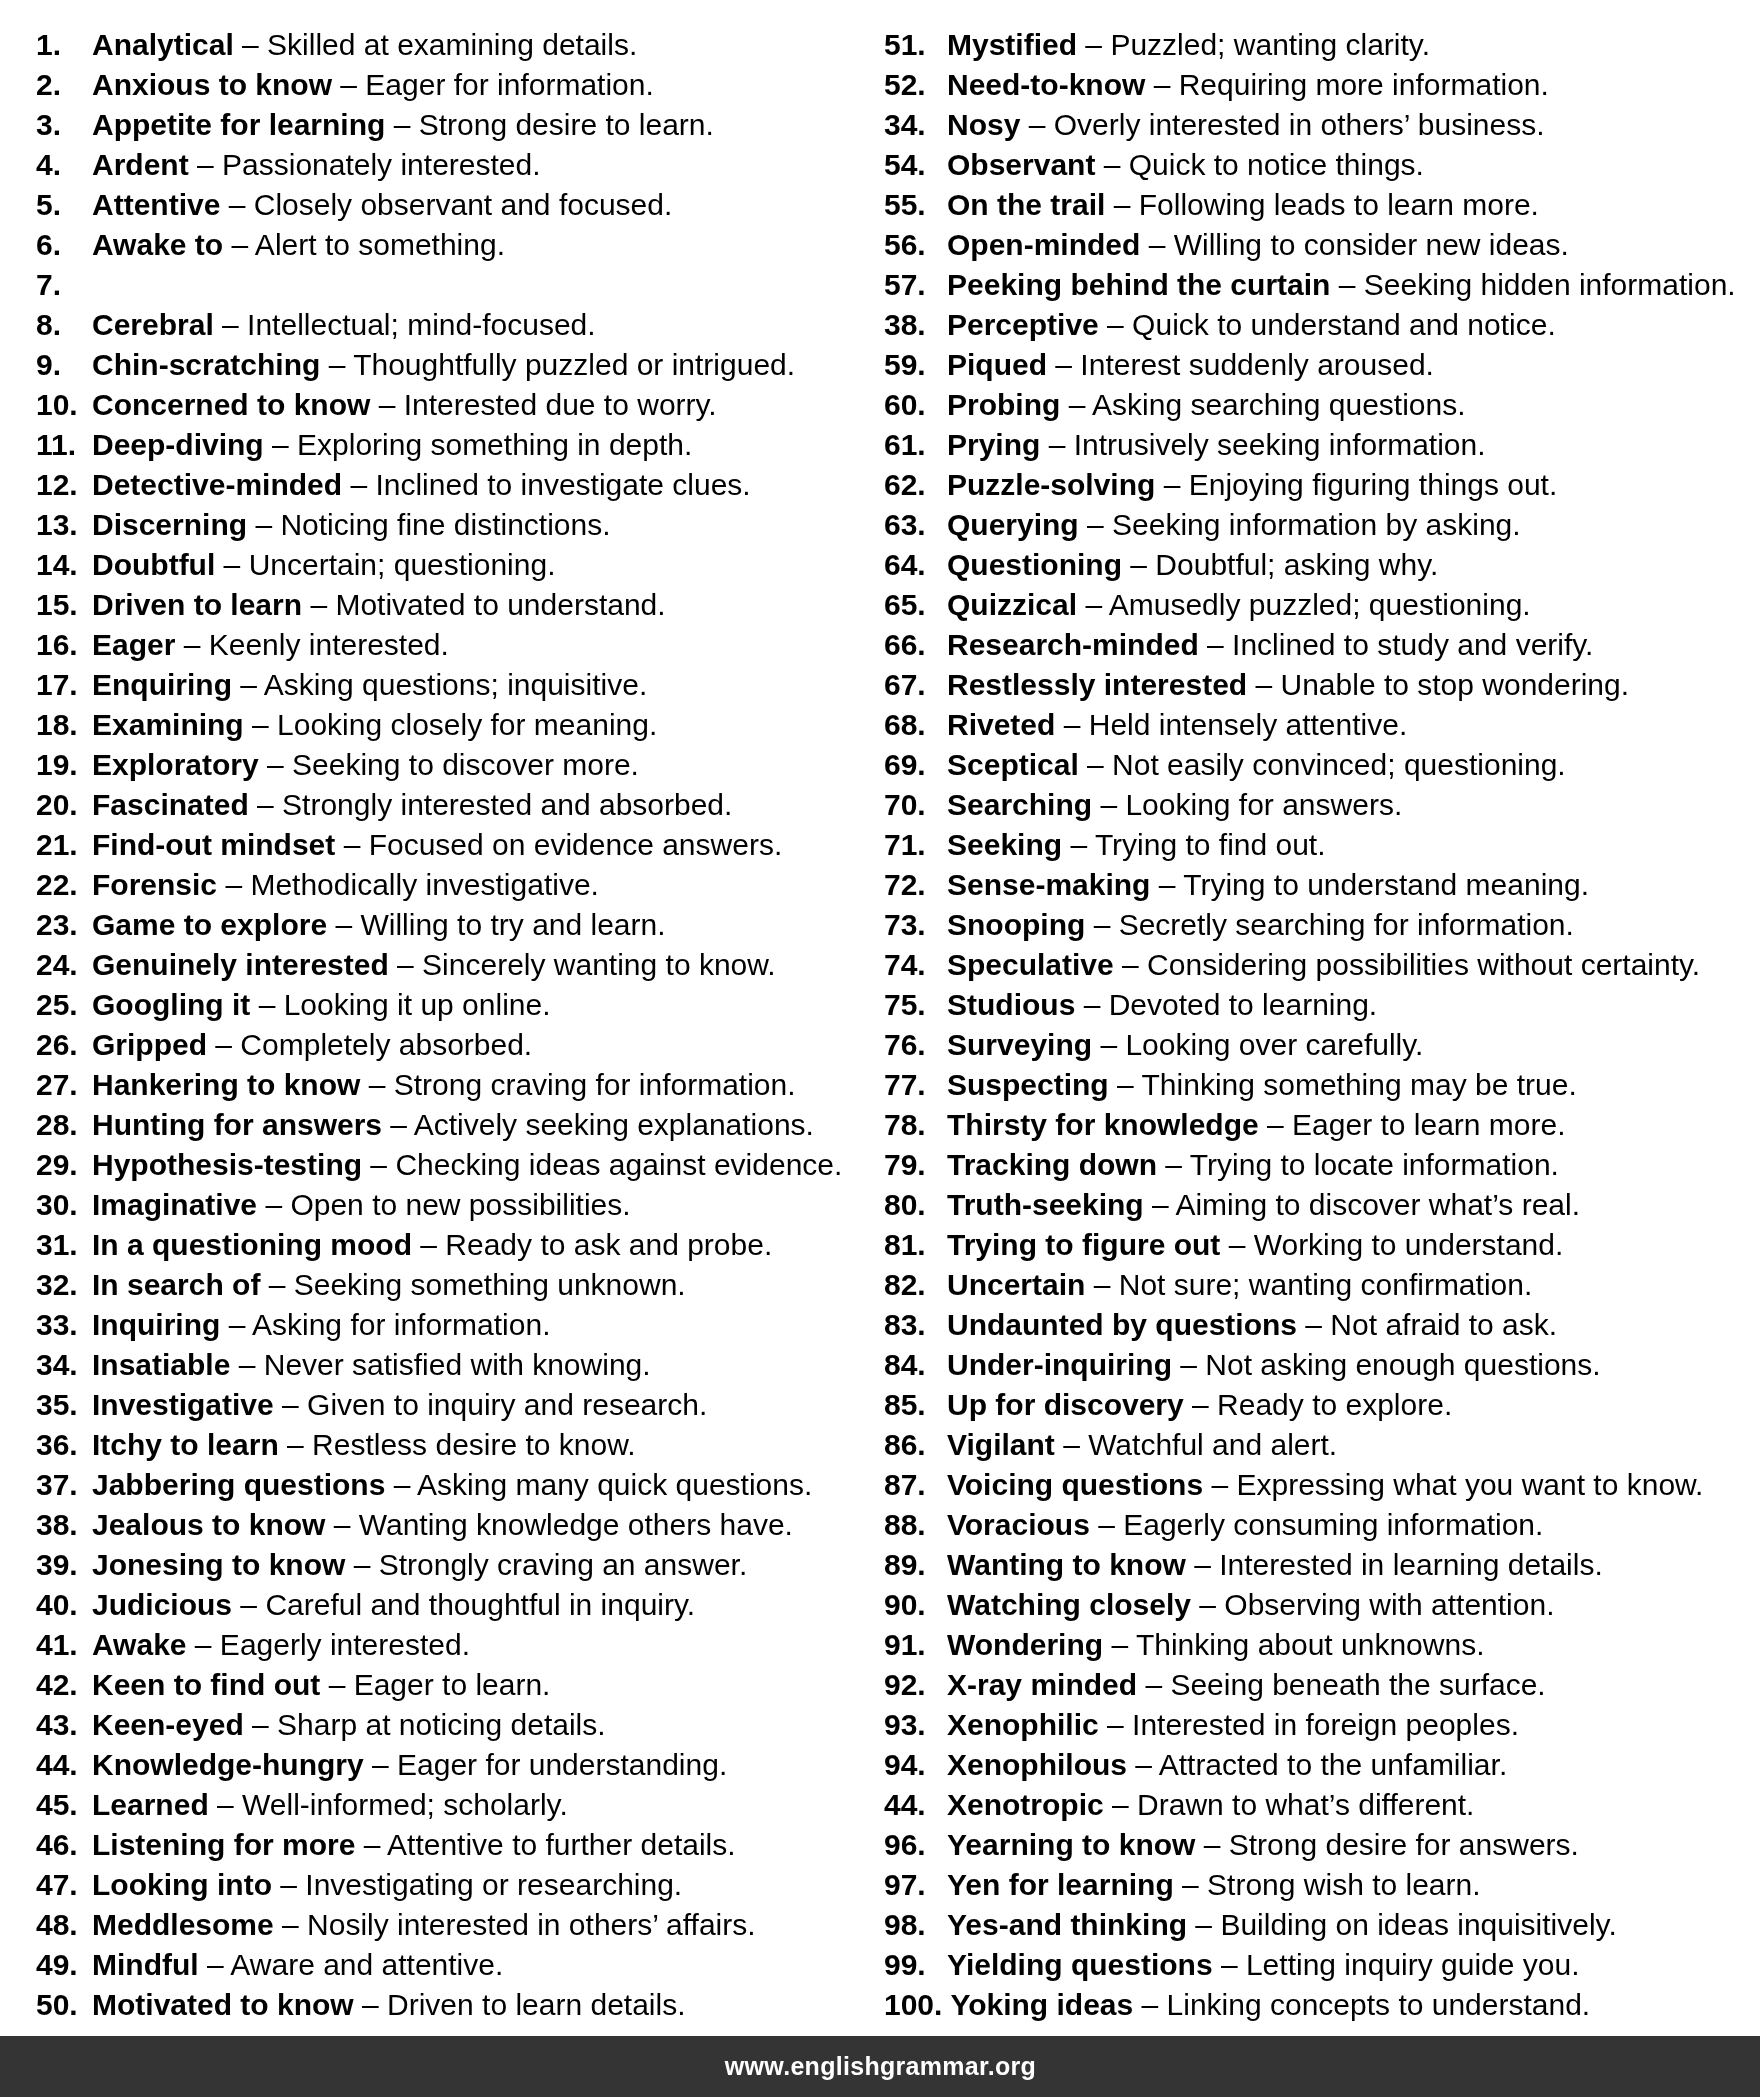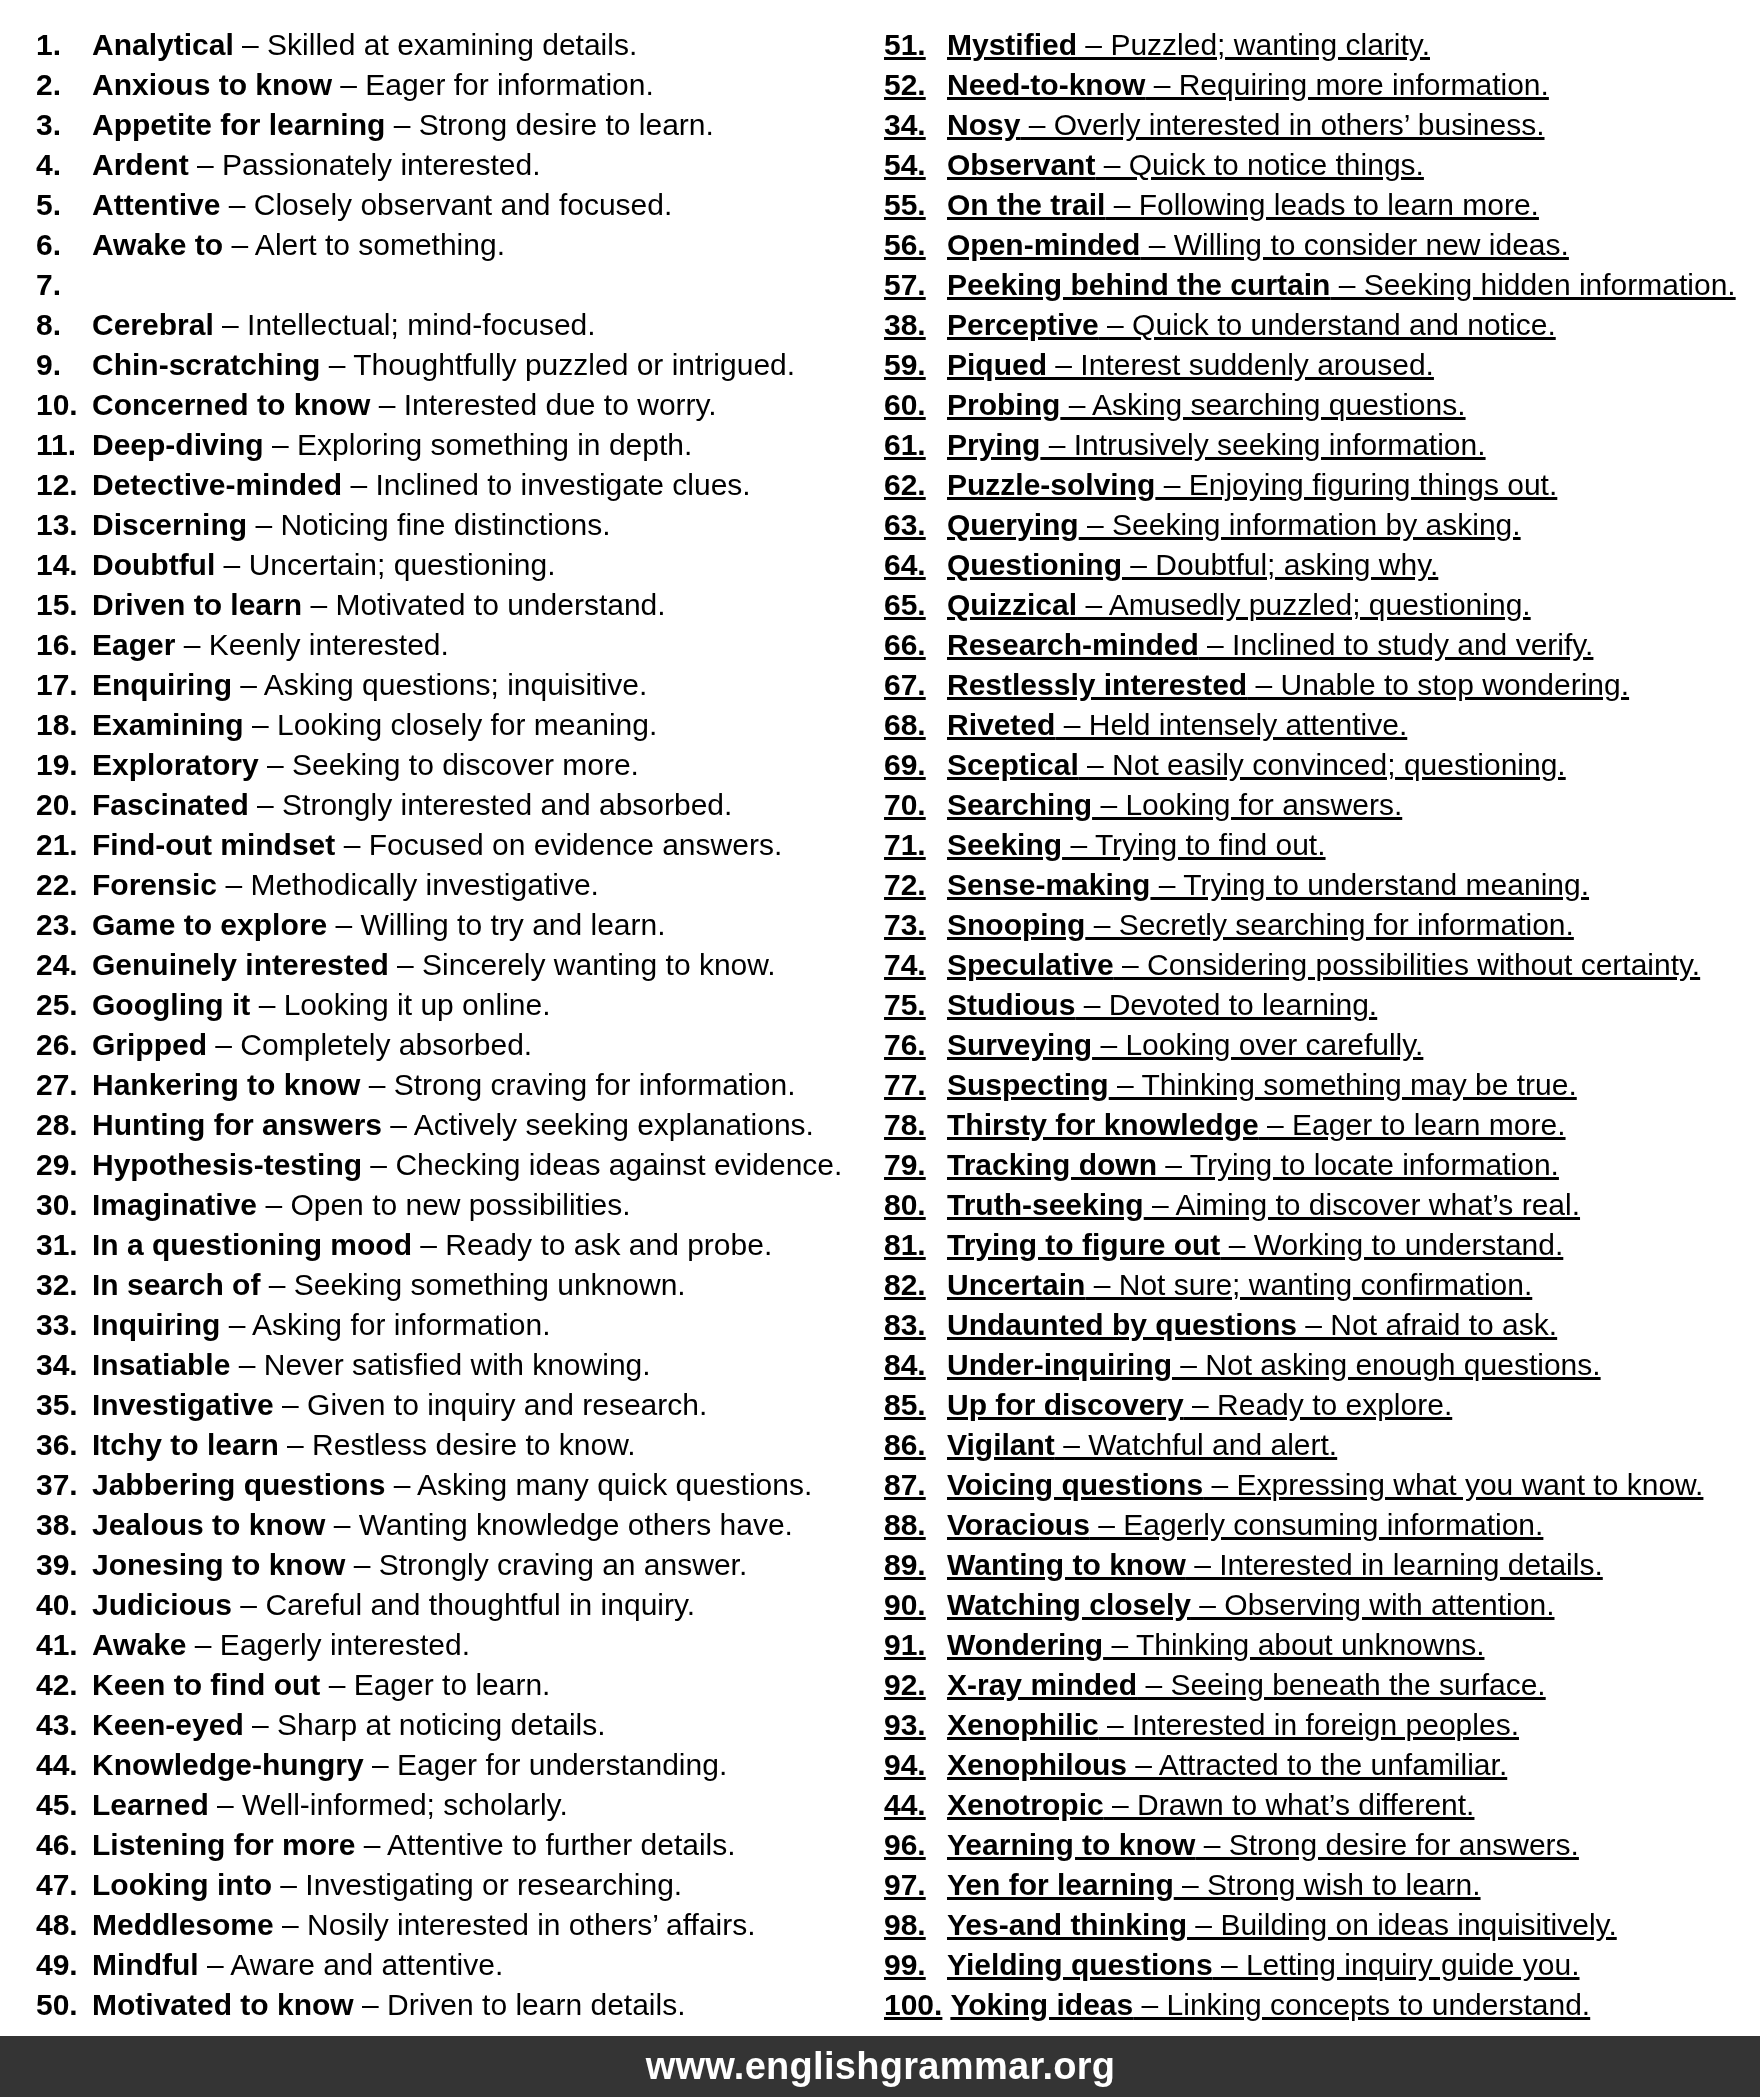--- a/index.html
+++ b/index.html
@@ -16,21 +16,21 @@
     background: #ffffff;
     overflow: hidden;
   }
   .columns {
     display: flex;
     padding: 25px 0 0 36px;
     box-sizing: border-box;
   }
   .column { display: block; }
   .column-left  { flex: 0 0 848px; width: 848px; }
-  .column-right { flex: 1 1 auto; text-decoration: underline; }
+  .column-right { flex: 1 1 auto; }
   .item {
     height: 40px;
     display: flex;
     align-items: center;
     white-space: nowrap;
     font-size: 30px;
     color: #000000;
   }
   .num {
     font-weight: bold;
@@ -46,21 +46,21 @@
     left: 0; right: 0; bottom: 0;
     height: 61px;
     background: #343434;
     display: flex;
     align-items: center;
     justify-content: center;
   }
   .footer-url {
     color: #ffffff;
     font-weight: bold;
-    font-size: 38px;
+    font-size: 25px;
     letter-spacing: 0.3px;
   }
 </style>
 </head>
 <body>
 
 <div class="page" style="background: rgb(255, 255, 255); color: rgb(0, 0, 0);">
   <main class="columns">
     <section class="column column-left">
         <div class="item">

